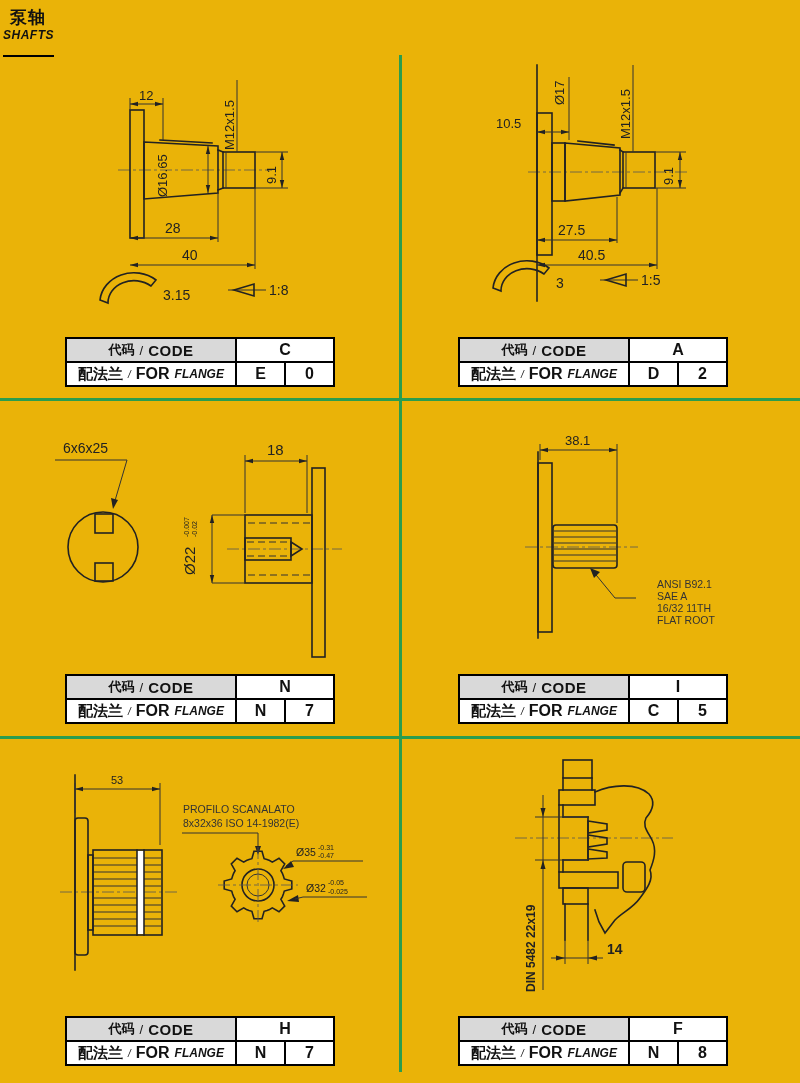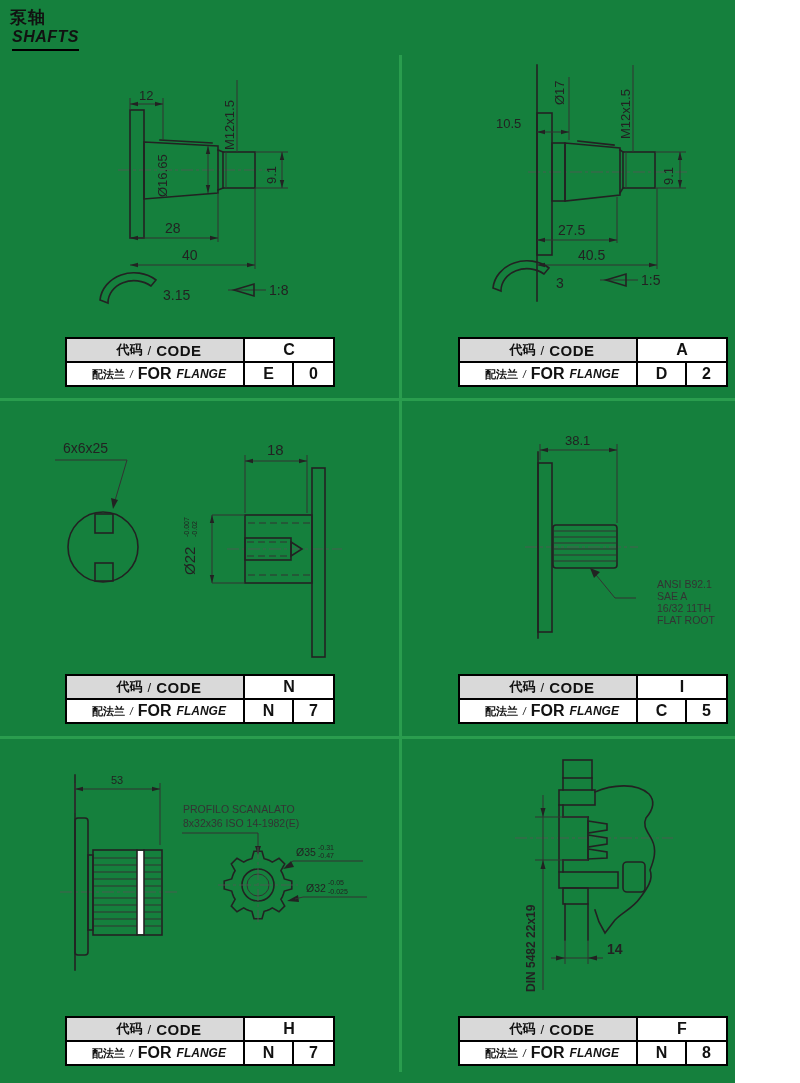--- a/index.html
+++ b/index.html
@@ -1,32 +1,32 @@
 <!DOCTYPE html>
 <html><head>
 <meta charset="utf-8">
 <style>
   html,body{margin:0;padding:0;background:#fff;}
-  .page{position:relative;width:735px;height:1083px;background:#15803d;overflow:hidden;
+  .page{position:relative;width:800px;height:1083px;background:#eab308;overflow:hidden;
         font-family:"Liberation Sans",sans-serif;color:#111;}
   .title-cn{position:absolute;left:10px;top:6px;font-size:17px;font-weight:700;letter-spacing:1px;}
-  .title-en{position:absolute;left:12px;top:28px;font-size:16px;font-weight:700;font-style:italic;
-            border-bottom:2.5px solid #000;padding-bottom:3px;letter-spacing:.5px;}
+  .title-en{position:absolute;left:3px;top:28px;font-size:12px;font-weight:700;font-style:italic;
+            border-bottom:2.5px solid #000;padding-bottom:13px;letter-spacing:.5px;}
   .gline{position:absolute;background:#2a9d4e;}
   .gv{width:3px;} .gh{height:3px;}
   
   .ctable{position:absolute;width:266px;border:2px solid #000;background:#fff;box-sizing:content-box;}
   .crow{display:flex;height:22px;align-items:stretch;}
   .crow+.crow{border-top:2px solid #000;}
-  .clabel{width:168px;border-right:2px solid #000;display:flex;align-items:center;justify-content:center;gap:5px;white-space:nowrap;padding-left:8px;}
+  .clabel{width:168px;border-right:2px solid #000;display:flex;align-items:center;justify-content:center;gap:5px;white-space:nowrap;}
   .crow1 .clabel{background:#d9d9d9;}
   .cn1{font-size:13px;font-weight:700;}
   .sep1{font-size:13px;}
   .en1{font-size:15px;font-weight:700;letter-spacing:.5px;}
-  .cn2{font-size:11px;font-weight:700;}
+  .cn2{font-size:15px;font-weight:700;}
   .sep2{font-size:10px;font-style:italic;}
   .for2{font-size:16px;font-weight:700;}
   .fl2{font-size:12px;font-weight:700;font-style:italic;}
   .cval{flex:1;display:flex;align-items:center;justify-content:center;font-size:16px;font-weight:700;}
   .cval2a{width:47px;border-right:2px solid #000;display:flex;align-items:center;justify-content:center;font-size:16px;font-weight:700;}
   .cval2b{flex:1;display:flex;align-items:center;justify-content:center;font-size:16px;font-weight:700;}
   
   svg{position:absolute;overflow:visible;}
   .ln{stroke:#222;stroke-width:1.6;fill:none;stroke-linecap:square;}
   .lnt{stroke:#333;stroke-width:1;fill:none;}

